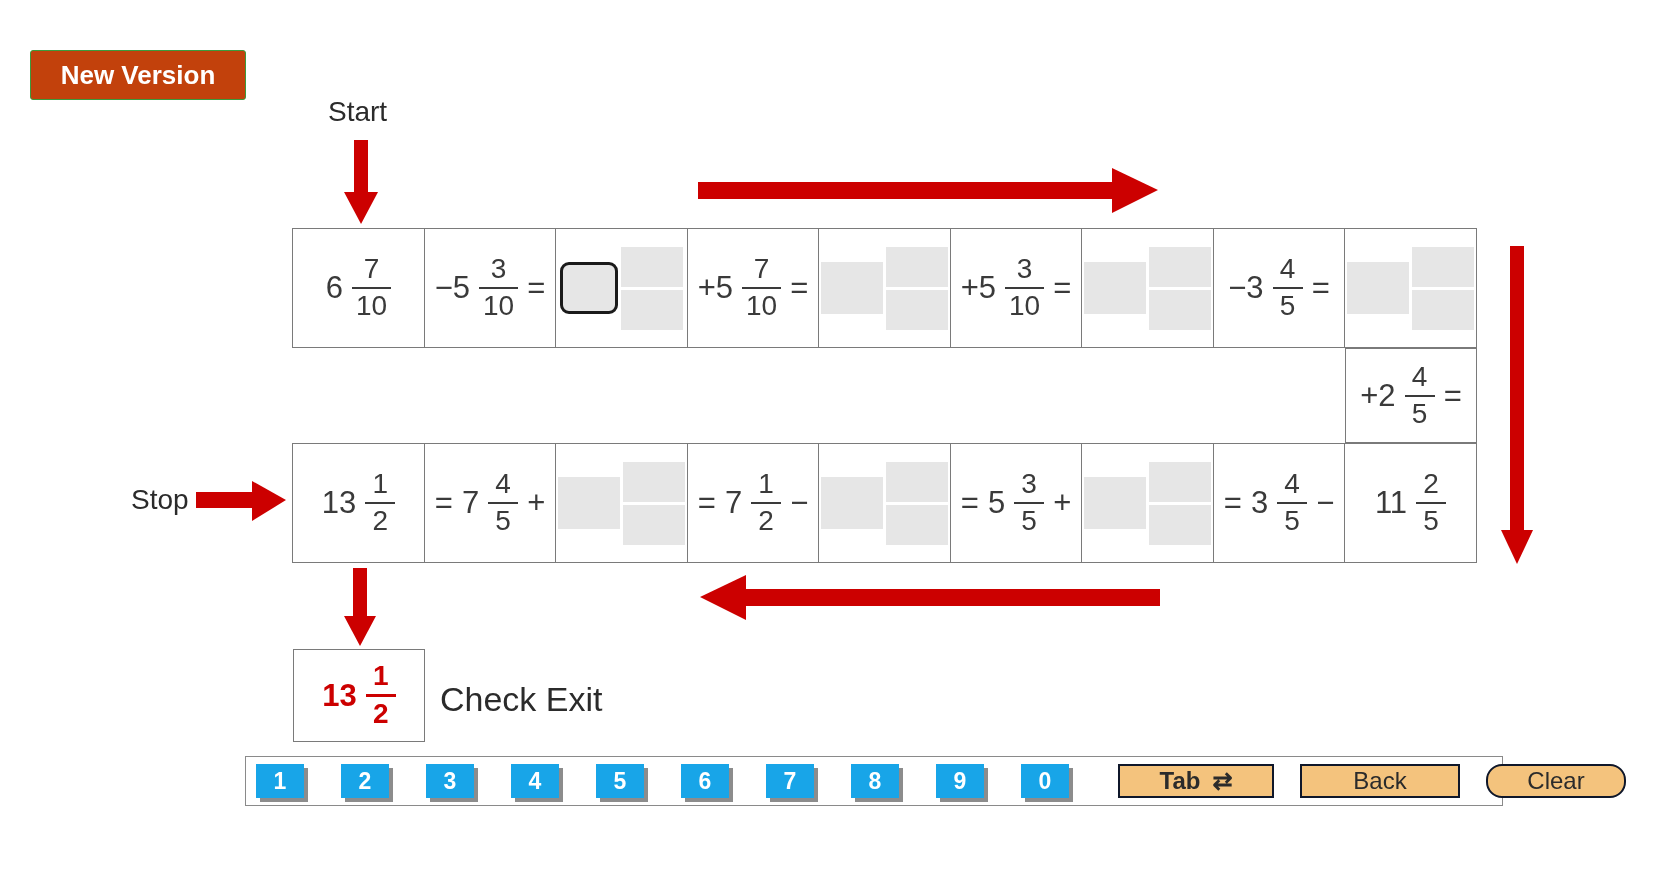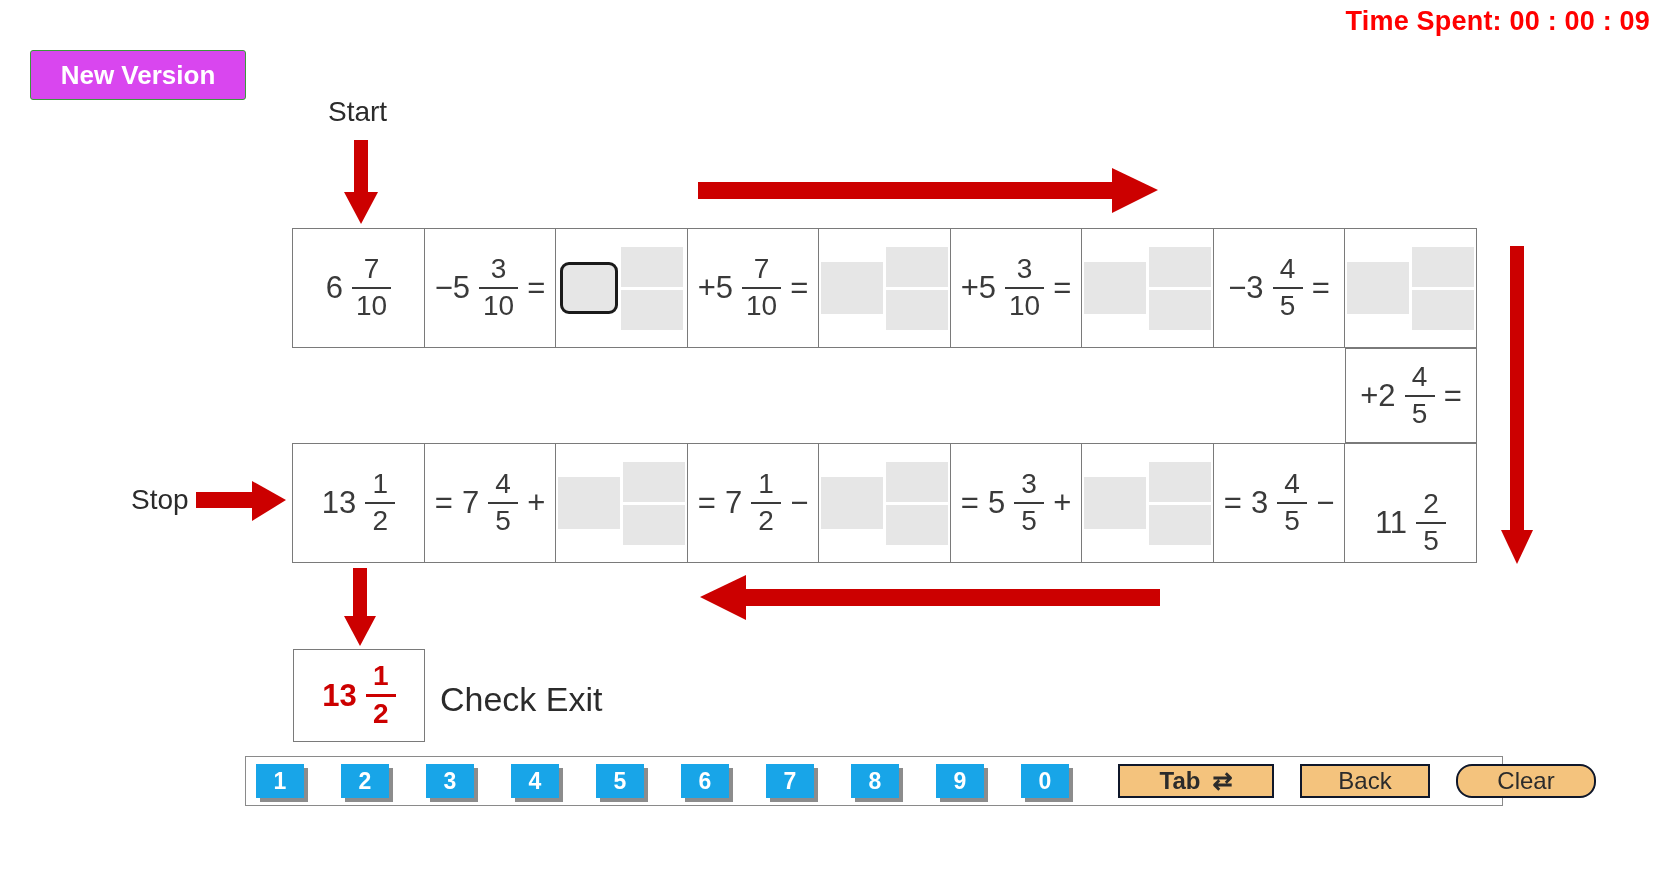--- a/index.html
+++ b/index.html
@@ -13,21 +13,21 @@
 
   
   .timer{
     position:absolute;right:18px;top:6px;
     color:#ff0000;font-weight:bold;font-size:27px;letter-spacing:.2px;
     white-space:nowrap;
   }
 
   
   .btn-blue{
-    position:absolute;background:#d946ef;border:1px solid #3c9a3c;
+    position:absolute;background:#c2410c;border:1px solid #3c9a3c;
     color:#fff;font-weight:bold;font-size:26px;
     display:flex;align-items:center;justify-content:center;
     border-radius:3px;cursor:pointer;
   }
   #btn-newversion{left:30px;top:50px;width:214px;height:48px;}
   #btn-solution{left:30px;top:122px;width:214px;height:48px;}
 
   
   .prompt{
     position:absolute;left:275px;top:48px;
@@ -106,29 +106,28 @@
     box-shadow:4px 4px 0 0 #8c8c8c;cursor:pointer;
     margin-right:37px;flex:none;
   }
   .key-ctrl{
     height:34px;background:#f4c37d;border:2px solid #0f172a;
     color:#2b2b2b;font-size:24px;
     display:flex;align-items:center;justify-content:center;gap:12px;
     box-sizing:border-box;cursor:pointer;flex:none;
   }
   #key-tab{width:156px;font-weight:bold;margin-left:12px;margin-right:26px;}
-  #key-back{width:130px;margin-right:26px;}
+  #key-back{width:160px;margin-right:26px;}
   #key-clear{width:140px;border-radius:16px;}
 </style>
 </head>
 <body>
 
 <div class="stage">
 
-  <div class="timer">Time Spent: 00 : 00 : 09</div>
 
   <div class="btn-blue" id="btn-newversion">New Version</div>
 
 
   <div class="lbl" id="label-start">Start</div>
   <svg class="arrow-svg" style="left:342px;top:140px;" width="38" height="86" viewBox="0 0 38 86">
     <rect x="12" y="0" width="14" height="56" fill="#cc0000"></rect>
     <polygon points="19,84 2,52 36,52" fill="#cc0000"></polygon>
   </svg>
 
@@ -344,21 +343,21 @@
         <span class="op">=</span>
         <span class="whole">3</span>
         <span class="frac">
           <span class="num">4</span>
           <span class="bar"></span>
           <span class="den">5</span>
         </span>
         <span class="op">−</span>
       </span>
     </div>
-    <div class="cell" style="flex:1 1 auto;margin-top:20px;">
+    <div class="cell" style="flex:1 1 auto;">
       <span class="mixed">
         <span class="whole">11</span>
         <span class="frac">
           <span class="num">2</span>
           <span class="bar"></span>
           <span class="den">5</span>
         </span>
       </span>
     </div>
   </div>

